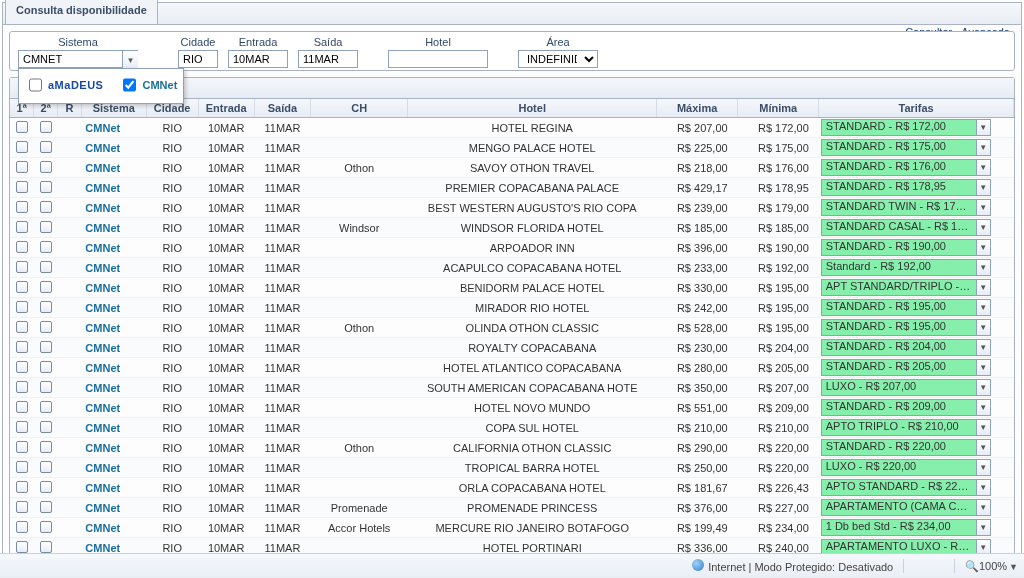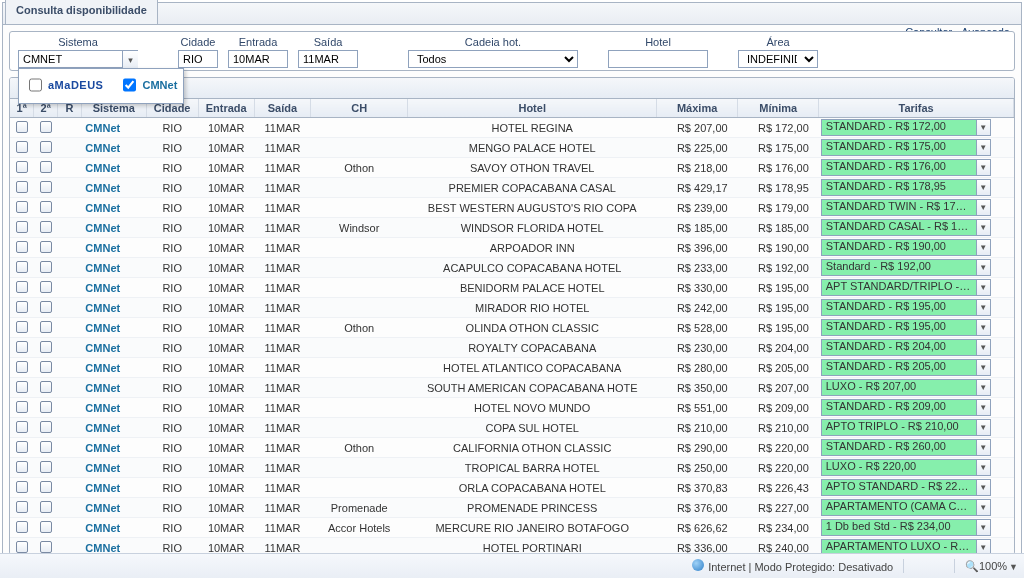--- a/index.html
+++ b/index.html
@@ -218,26 +218,20 @@
         <input style="width: 40px;" value="RIO">
       </div>
       <div class="filter-col">
         <label>Entrada</label>
         <input style="width: 60px;" value="10MAR">
       </div>
       <div class="filter-col">
         <label>Saída</label>
         <input style="width: 60px;" value="11MAR">
       </div>
-      <div class="filter-col" style="margin-left:40px">
-        <label>Cadeia hot.</label>
-        <select style="width:170px">
-          <option>Todos</option>
-        </select>
-      </div>
       <div class="filter-col" style="margin-left:20px">
         <label>Hotel</label>
         <input style="width: 100px;" value="">
       </div>
       <div class="filter-col" style="margin-left:20px">
         <label>Área</label>
         <select class="area" style="width:80px">
           <option>INDEFINID(</option>
         </select>
       </div>
@@ -338,21 +332,21 @@
             </tr>
             <tr>
               <td class="center"><span class="chk"></span></td>
               <td class="center"><span class="chk"></span></td>
               <td class="center"></td>
               <td><span class="sysname">CMNet</span></td>
               <td class="center">RIO</td>
               <td class="center">10MAR</td>
               <td class="center">11MAR</td>
               <td class="center"></td>
-              <td class="center">PREMIER COPACABANA CASAL</td>
+              <td class="center">PREMIER COPACABANA PALACE</td>
               <td class="right">R$ 429,17</td>
               <td class="right">R$ 178,95</td>
               <td class="tarifa-cell">
                 <div class="tarifa-dd">
                   <span>STANDARD - R$ 178,95</span>
                   <div class="arr">▼</div>
                 </div>
               </td>
             </tr>
             <tr>
@@ -590,21 +584,21 @@
               <td><span class="sysname">CMNet</span></td>
               <td class="center">RIO</td>
               <td class="center">10MAR</td>
               <td class="center">11MAR</td>
               <td class="center">Othon</td>
               <td class="center">CALIFORNIA OTHON CLASSIC</td>
               <td class="right">R$ 290,00</td>
               <td class="right">R$ 220,00</td>
               <td class="tarifa-cell">
                 <div class="tarifa-dd">
-                  <span>STANDARD - R$ 260,00</span>
+                  <span>STANDARD - R$ 220,00</span>
                   <div class="arr">▼</div>
                 </div>
               </td>
             </tr>
             <tr>
               <td class="center"><span class="chk"></span></td>
               <td class="center"><span class="chk"></span></td>
               <td class="center"></td>
               <td><span class="sysname">CMNet</span></td>
               <td class="center">RIO</td>
@@ -624,21 +618,21 @@
             <tr>
               <td class="center"><span class="chk"></span></td>
               <td class="center"><span class="chk"></span></td>
               <td class="center"></td>
               <td><span class="sysname">CMNet</span></td>
               <td class="center">RIO</td>
               <td class="center">10MAR</td>
               <td class="center">11MAR</td>
               <td class="center"></td>
               <td class="center">ORLA COPACABANA HOTEL</td>
-              <td class="right">R$ 370,83</td>
+              <td class="right">R$ 181,67</td>
               <td class="right">R$ 226,43</td>
               <td class="tarifa-cell">
                 <div class="tarifa-dd">
                   <span>APTO STANDARD - R$ 226,43</span>
                   <div class="arr">▼</div>
                 </div>
               </td>
             </tr>
             <tr>
               <td class="center"><span class="chk"></span></td>
@@ -662,21 +656,21 @@
             <tr>
               <td class="center"><span class="chk"></span></td>
               <td class="center"><span class="chk"></span></td>
               <td class="center"></td>
               <td><span class="sysname">CMNet</span></td>
               <td class="center">RIO</td>
               <td class="center">10MAR</td>
               <td class="center">11MAR</td>
               <td class="center">Accor Hotels</td>
               <td class="center">MERCURE RIO JANEIRO BOTAFOGO</td>
-              <td class="right">R$ 626,62</td>
+              <td class="right">R$ 199,49</td>
               <td class="right">R$ 234,00</td>
               <td class="tarifa-cell">
                 <div class="tarifa-dd">
                   <span>1 Db bed Std - R$ 234,00</span>
                   <div class="arr">▼</div>
                 </div>
               </td>
             </tr>
             <tr>
               <td class="center"><span class="chk"></span></td>

